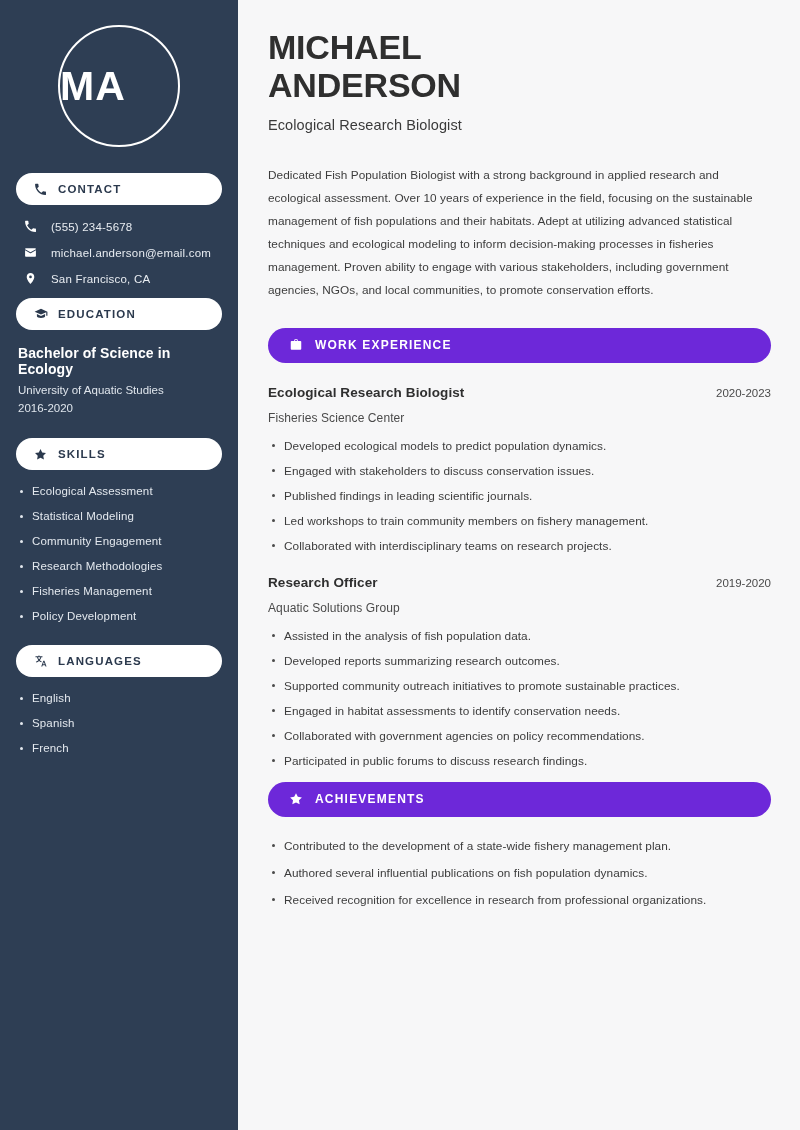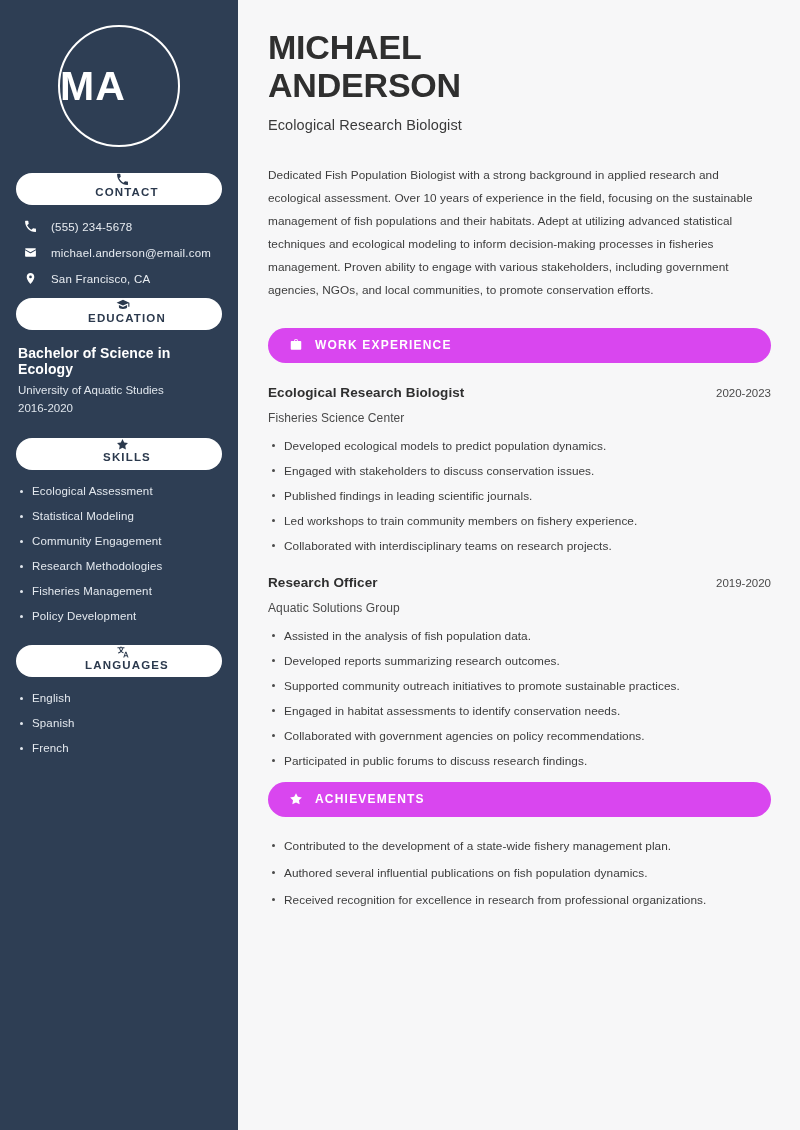--- a/index.html
+++ b/index.html
@@ -55,21 +55,20 @@
 
   .pill {
     background: #ffffff;
     border-radius: 22px;
     height: 32px;
     display: flex;
     align-items: center;
     padding-left: 16px;
     box-sizing: border-box;
     margin-bottom: 15px;
-    flex-direction: column;
   }
   .pill .pill-icon {
     display: inline-flex;
     align-items: center;
     justify-content: center;
     width: 17px;
     margin-right: 9px;
     color: #2b394d;
   }
   .pill .pill-label {
@@ -161,21 +160,21 @@
   }
   .summary {
     margin-top: 31px;
     font-size: 11.8px;
     line-height: 1.95;
     color: #3c3c3c;
     letter-spacing: .05px;
   }
 
   .bar {
-    background: #d946ef;
+    background: #6d28d9;
     border-radius: 20px;
     height: 35px;
     display: flex;
     align-items: center;
     padding-left: 19px;
     box-sizing: border-box;
     margin-top: 26px;
     margin-bottom: 22px;
   }
   .bar .bar-icon {
@@ -365,21 +364,21 @@
     <div class="job">
       <div class="job-head">
         <span class="job-role">Ecological Research Biologist</span>
         <span class="job-dates">2020-2023</span>
       </div>
       <div class="job-company">Fisheries Science Center</div>
       <ul class="bullets">
         <li>Developed ecological models to predict population dynamics.</li>
         <li>Engaged with stakeholders to discuss conservation issues.</li>
         <li>Published findings in leading scientific journals.</li>
-        <li>Led workshops to train community members on fishery experience.</li>
+        <li>Led workshops to train community members on fishery management.</li>
         <li>Collaborated with interdisciplinary teams on research projects.</li>
       </ul>
     </div>
 
     <div class="job job-second">
       <div class="job-head">
         <span class="job-role">Research Officer</span>
         <span class="job-dates">2019-2020</span>
       </div>
       <div class="job-company">Aquatic Solutions Group</div>

